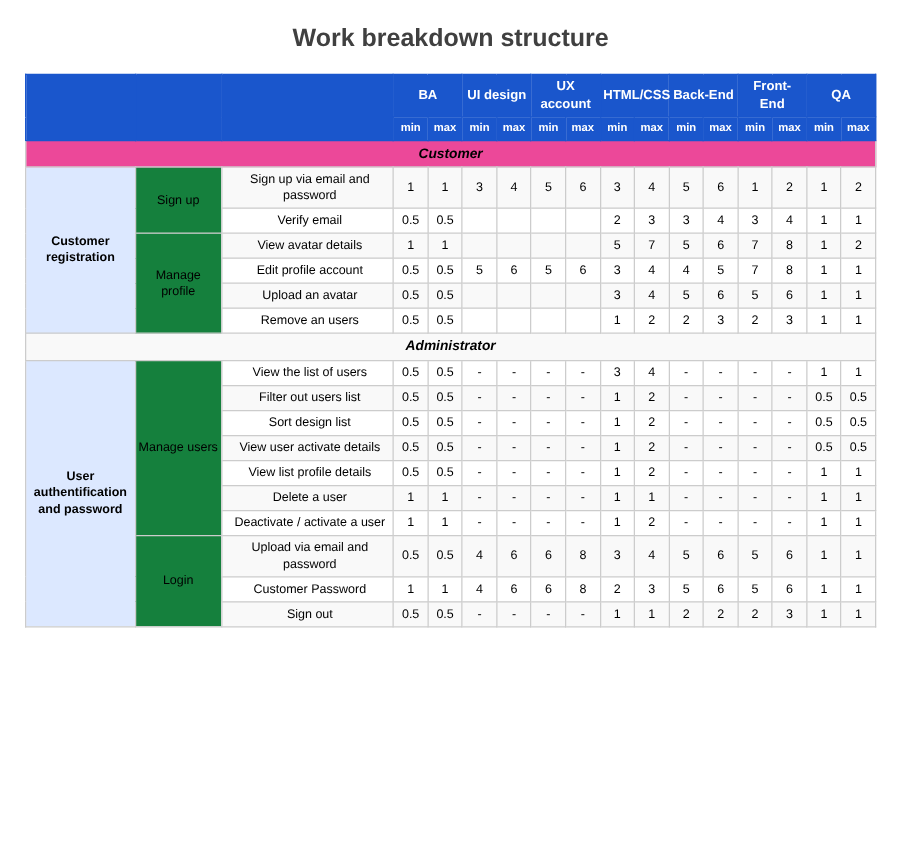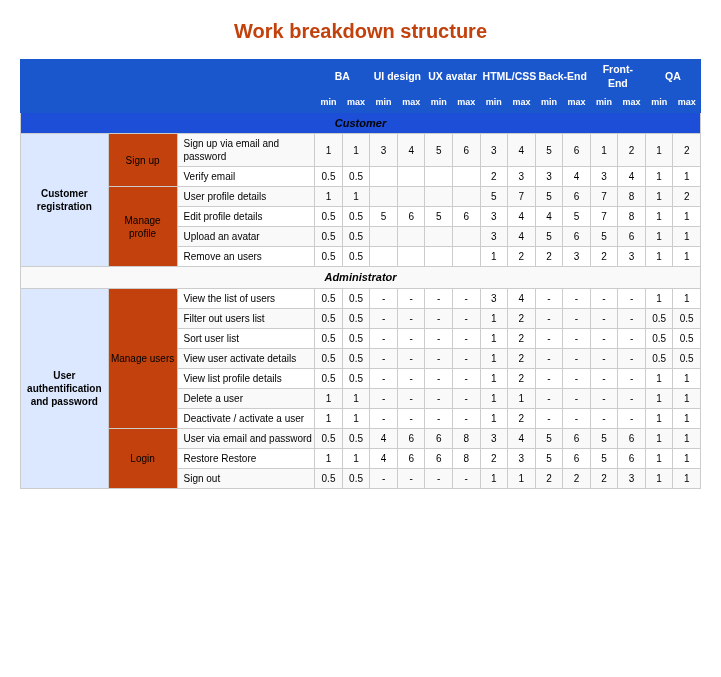--- a/index.html
+++ b/index.html
@@ -5,21 +5,21 @@
     * { box-sizing: border-box; margin: 0; padding: 0; }
     body {
       font-family: Arial, sans-serif;
       background: #fff;
       padding: 20px;
       font-size: 11px;
       color: #000;
     }
     h1 {
       text-align: center;
-      color: #c2410c;
+      color: #404040;
       font-size: 20px;
       font-weight: bold;
       margin-bottom: 16px;
     }
     table {
       width: 100%;
       border-collapse: collapse;
       table-layout: fixed;
     }
     th, td {
@@ -40,37 +40,37 @@
     .header-sub th {
       background-color: #1a56cc;
       color: #fff;
       font-size: 9px;
       border-color: #1a56cc;
     }
     
     .section-label td {
       font-style: italic;
       font-weight: bold;
-      background-color: #1d4ed8;
+      background-color: #ec4899;
       text-align: center;
       font-size: 11px;
     }
     
     .col-module {
       background-color: #dce8ff;
       font-size: 10px;
       font-weight: bold;
       color: #000;
     }
     .col-flow {
-      background-color: #c2410c;
+      background-color: #15803d;
       font-size: 10px;
     }
     .col-usecase {
-      text-align: left;
+      text-align: center;
       padding-left: 6px;
       font-size: 10px;
     }
     .num {
       font-size: 10px;
     }
     
     tbody tr:nth-child(even) td:not(.col-module):not(.col-flow) {
       background-color: #f9f9f9;
     }
@@ -112,21 +112,21 @@
     <col class="c-num">
       <col class="c-num">
   </colgroup>
   <thead>
     <tr class="header-top">
       <th rowspan="2"></th>
       <th rowspan="2"></th>
       <th rowspan="2"></th>
       <th colspan="2">BA</th>
       <th colspan="2">UI design</th>
-      <th colspan="2">UX avatar</th>
+      <th colspan="2">UX account</th>
       <th colspan="2">HTML/CSS</th>
       <th colspan="2">Back-End</th>
       <th colspan="2">Front-End</th>
       <th colspan="2">QA</th>
     </tr>
     <tr class="header-sub">
       <th>min</th>
         <th>max</th>
       <th>min</th>
         <th>max</th>
@@ -177,38 +177,38 @@
         <td class="num">3</td>
         <td class="num">3</td>
         <td class="num">4</td>
         <td class="num">3</td>
         <td class="num">4</td>
         <td class="num">1</td>
         <td class="num">1</td>
       </tr>
       <tr>
         <td rowspan="4" class="col-flow">Manage profile</td>
-        <td class="col-usecase">User profile details</td>
+        <td class="col-usecase">View avatar details</td>
         <td class="num">1</td>
         <td class="num">1</td>
         <td class="num"></td>
         <td class="num"></td>
         <td class="num"></td>
         <td class="num"></td>
         <td class="num">5</td>
         <td class="num">7</td>
         <td class="num">5</td>
         <td class="num">6</td>
         <td class="num">7</td>
         <td class="num">8</td>
         <td class="num">1</td>
         <td class="num">2</td>
       </tr>
       <tr>
-        <td class="col-usecase">Edit profile details</td>
+        <td class="col-usecase">Edit profile account</td>
         <td class="num">0.5</td>
         <td class="num">0.5</td>
         <td class="num">5</td>
         <td class="num">6</td>
         <td class="num">5</td>
         <td class="num">6</td>
         <td class="num">3</td>
         <td class="num">4</td>
         <td class="num">4</td>
         <td class="num">5</td>
@@ -284,21 +284,21 @@
         <td class="num">1</td>
         <td class="num">2</td>
         <td class="num">-</td>
         <td class="num">-</td>
         <td class="num">-</td>
         <td class="num">-</td>
         <td class="num">0.5</td>
         <td class="num">0.5</td>
       </tr>
       <tr>
-        <td class="col-usecase">Sort user list</td>
+        <td class="col-usecase">Sort design list</td>
         <td class="num">0.5</td>
         <td class="num">0.5</td>
         <td class="num">-</td>
         <td class="num">-</td>
         <td class="num">-</td>
         <td class="num">-</td>
         <td class="num">1</td>
         <td class="num">2</td>
         <td class="num">-</td>
         <td class="num">-</td>
@@ -370,38 +370,38 @@
         <td class="num">2</td>
         <td class="num">-</td>
         <td class="num">-</td>
         <td class="num">-</td>
         <td class="num">-</td>
         <td class="num">1</td>
         <td class="num">1</td>
       </tr>
       <tr>
         <td rowspan="3" class="col-flow">Login</td>
-        <td class="col-usecase">User via email and password</td>
+        <td class="col-usecase">Upload via email and password</td>
         <td class="num">0.5</td>
         <td class="num">0.5</td>
         <td class="num">4</td>
         <td class="num">6</td>
         <td class="num">6</td>
         <td class="num">8</td>
         <td class="num">3</td>
         <td class="num">4</td>
         <td class="num">5</td>
         <td class="num">6</td>
         <td class="num">5</td>
         <td class="num">6</td>
         <td class="num">1</td>
         <td class="num">1</td>
       </tr>
       <tr>
-        <td class="col-usecase">Restore Restore</td>
+        <td class="col-usecase">Customer Password</td>
         <td class="num">1</td>
         <td class="num">1</td>
         <td class="num">4</td>
         <td class="num">6</td>
         <td class="num">6</td>
         <td class="num">8</td>
         <td class="num">2</td>
         <td class="num">3</td>
         <td class="num">5</td>
         <td class="num">6</td>

